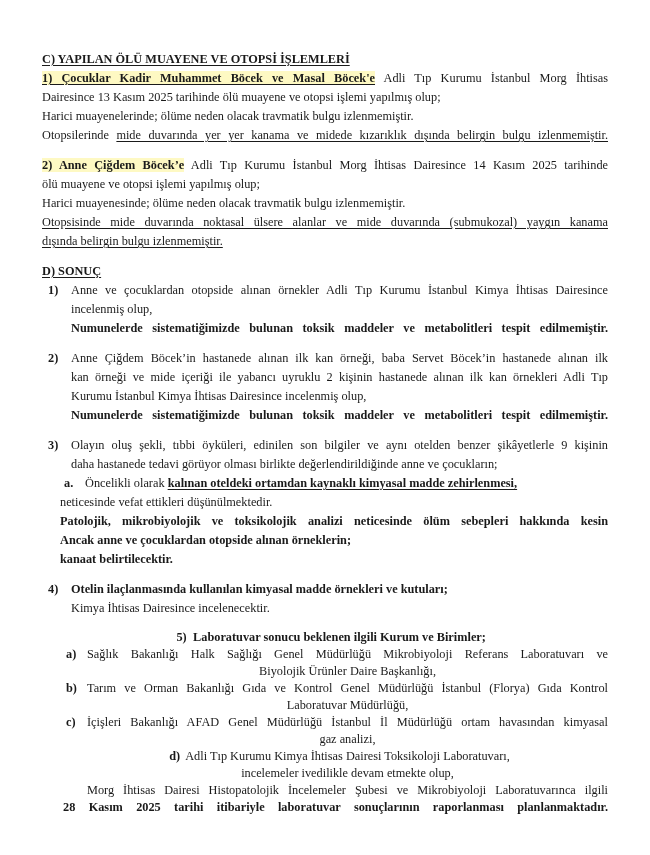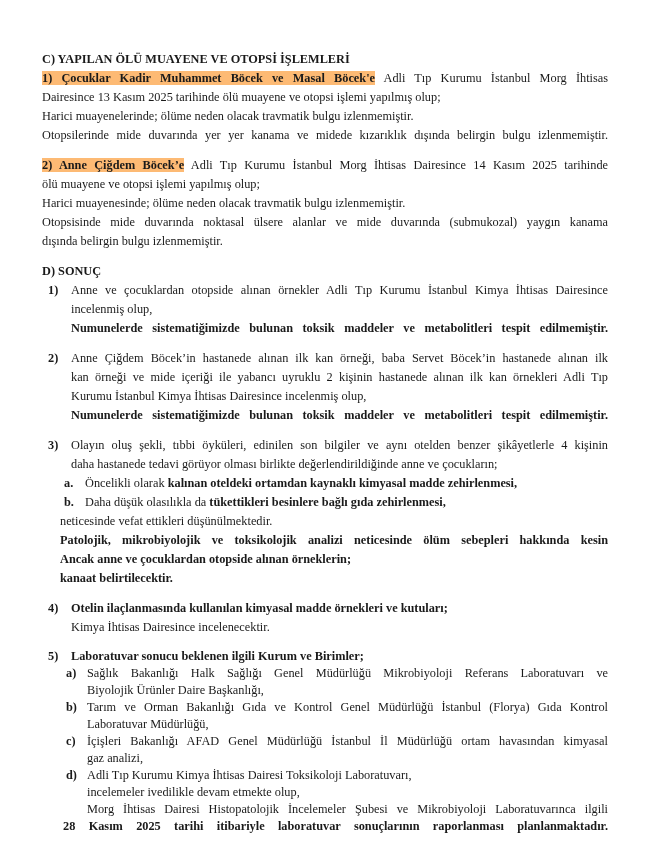--- a/index.html
+++ b/index.html
@@ -4,25 +4,25 @@
 <style>
   html,body { margin:0; padding:0; background:#ffffff; }
   .page {
     width:650px; height:855px; box-sizing:border-box;
     background:#ffffff; color:#1a1a1a; overflow:hidden;
     font-family:"Liberation Serif", "DejaVu Serif", serif;
     font-size:12.3px;
     padding:50px 42px 0 42px;
   }
   .ln { line-height:19px; white-space:nowrap; }
-  .tight .ln { line-height:17px; }
+  .tight .ln { line-height:17px;text-align:center; }
   .j { text-align:justify; text-align-last:justify; text-justify:inter-word; }
   .b { font-weight:bold; }
-  .u { text-underline-offset:2px; }
-  .hl { background:#fdba74; }
+  .u { text-decoration:underline; text-underline-offset:2px; }
+  .hl { background:#fef9c3; }
   .gap { height:11px; }
   .num { display:inline-block; width:23px; font-weight:bold; }
   .slabel { display:inline-block; width:21px; font-weight:bold; }
   .pl6  { padding-left:6px;  }
   .pl29 { padding-left:29px; }
   .pl22 { padding-left:22px; }
   .pl18 { padding-left:18px; }
   .pl24 { padding-left:24px; }
   .pl45 { padding-left:45px; }
   .pl21 { padding-left:21px; }
@@ -66,24 +66,23 @@
   <div>
     <div class="ln j pl6"><span class="num">2)</span><span>Anne Çiğdem Böcek’in hastanede alınan ilk kan örneği, baba Servet Böcek’in hastanede alınan ilk</span></div>
     <div class="ln j pl29">kan örneği ve mide içeriği ile yabancı uyruklu 2 kişinin hastanede alınan ilk kan örnekleri Adli Tıp</div>
     <div class="ln pl29">Kurumu İstanbul Kimya İhtisas Dairesince incelenmiş olup,</div>
     <div class="ln j pl29 b">Numunelerde sistematiğimizde bulunan toksik maddeler ve metabolitleri tespit edilmemiştir.</div>
   </div>
 
   <div class="gap"></div>
 
   <div>
-    <div class="ln j pl6"><span class="num">3)</span><span>Olayın oluş şekli, tıbbi öyküleri, edinilen son bilgiler ve aynı otelden benzer şikâyetlerle 4 kişinin</span></div>
+    <div class="ln j pl6"><span class="num">3)</span><span>Olayın oluş şekli, tıbbi öyküleri, edinilen son bilgiler ve aynı otelden benzer şikâyetlerle 9 kişinin</span></div>
     <div class="ln pl29">daha hastanede tedavi görüyor olması birlikte değerlendirildiğinde anne ve çocukların;</div>
     <div class="ln pl22"><span class="slabel">a.</span><span>Öncelikli olarak </span><span class="b u">kalınan oteldeki ortamdan kaynaklı kimyasal madde zehirlenmesi,</span></div>
-    <div class="ln pl22"><span class="slabel">b.</span><span>Daha düşük olasılıkla da </span><span class="b u">tükettikleri besinlere bağlı gıda zehirlenmesi,</span></div>
     <div class="ln pl18">neticesinde vefat ettikleri düşünülmektedir.</div>
     <div class="ln j pl18 b">Patolojik, mikrobiyolojik ve toksikolojik analizi neticesinde ölüm sebepleri hakkında kesin</div>
     <div class="ln pl18 b">Ancak anne ve çocuklardan otopside alınan örneklerin;</div>
     <div class="ln pl18 b">kanaat belirtilecektir.</div>
   </div>
 
   <div class="gap"></div>
 
   <div>
     <div class="ln pl6"><span class="num">4)</span><span class="b">Otelin ilaçlanmasında kullanılan kimyasal madde örnekleri ve kutuları;</span></div>

